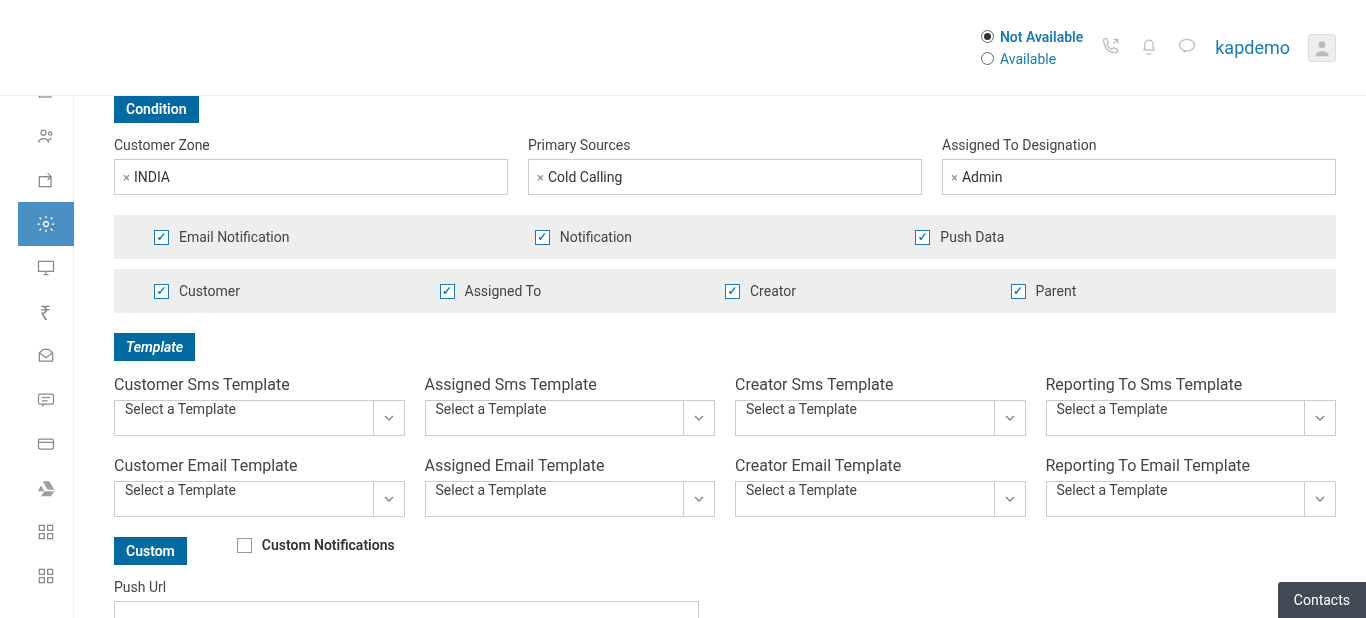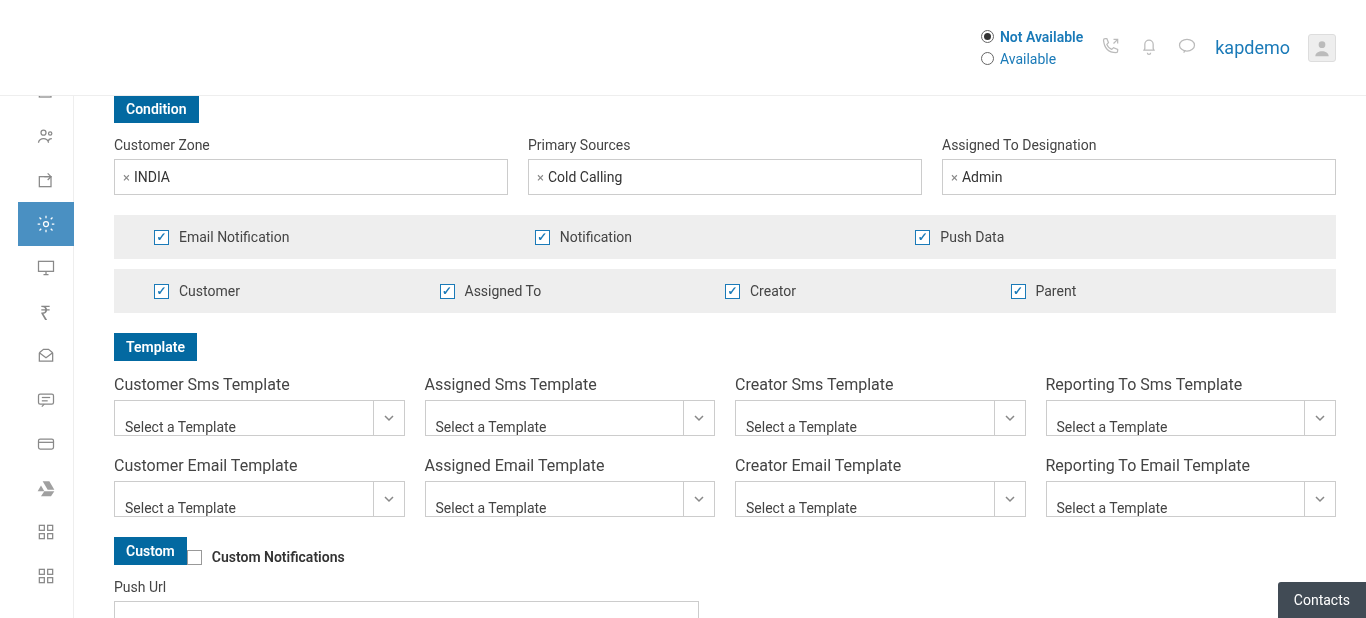--- a/index.html
+++ b/index.html
@@ -43,25 +43,25 @@
 .tag .x { color: #888; cursor: pointer; font-size: 13px; }
 
 .checkbox-row { background: #eee; padding: 14px 40px; display: flex; gap: 0; margin-bottom: 10px; }
 .checkbox-row .check-item { flex: 1; display: flex; align-items: center; gap: 10px; font-size: 14px; color: #444; }
 .checkbox { width: 15px; height: 15px; border: 1px solid #999; background: #fff; display: inline-flex; align-items: center; justify-content: center; cursor: pointer; }
 .checkbox.checked { background: #fff; border-color: #1a7ab8; }
 .checkbox.checked::after { content: "✓"; color: #1a7ab8; font-size: 12px; font-weight: bold; line-height: 1; }
 
 .template-grid { display: grid; grid-template-columns: repeat(4, 1fr); gap: 20px 20px; margin-bottom: 20px; }
 .template-item label { display: block; font-size: 16px; color: #444; margin-bottom: 6px; }
-.select { border: 1px solid #ccc; height: 36px; display: flex; align-items: flex-end; padding: 0 10px; justify-content: space-between; background: #fff; cursor: pointer; color: #444; }
+.select { border: 1px solid #ccc; height: 36px; display: flex; align-items: flex-start; padding: 0 10px; justify-content: space-between; background: #fff; cursor: pointer; color: #444; }
 .select .caret { border-left: 1px solid #ccc; padding-left: 10px; height: 100%; display: flex; align-items: center; }
 .select .caret svg { width: 10px; height: 10px; }
 
-.custom-row { display: flex; align-items: flex-end; margin-bottom: 14px; }
+.custom-row { display: flex; align-items: flex-start; gap: 50px; margin-bottom: 14px; }
 .custom-row .section-tag { margin-bottom: 0; }
 .custom-check { display: flex; align-items: center; gap: 10px; font-weight: 600; color: #333; }
 
 .push-url label { display: block; font-size: 14px; color: #444; margin-bottom: 6px; }
 .push-url input { width: 585px; height: 36px; border: 1px solid #ccc; padding: 0 10px; font-size: 14px; }
 
 
 .contacts-btn { position: absolute; right: 0; bottom: 0; background: #414b55; color: #fff; padding: 10px 16px; font-size: 14px; cursor: pointer; border-top-left-radius: 3px; }
 </style>
 </head>
@@ -255,21 +255,21 @@
     <div class="check-item">
         <span class="checkbox checked"></span>
         <span>Creator</span>
       </div>
     <div class="check-item">
         <span class="checkbox checked"></span>
         <span>Parent</span>
       </div>
   </div>
 
-  <div style="margin-top:20px;">
+  <div style="margin-top:20px;font-style:italic;">
     <div class="section-tag">Template</div>
   </div>
 
   <div class="template-grid">
     <div class="template-item">
       <label>Customer Sms Template</label>
       <div class="select">
           <span>Select a Template</span>
           <span class="caret">
             <svg viewBox="0 0 10 10">

